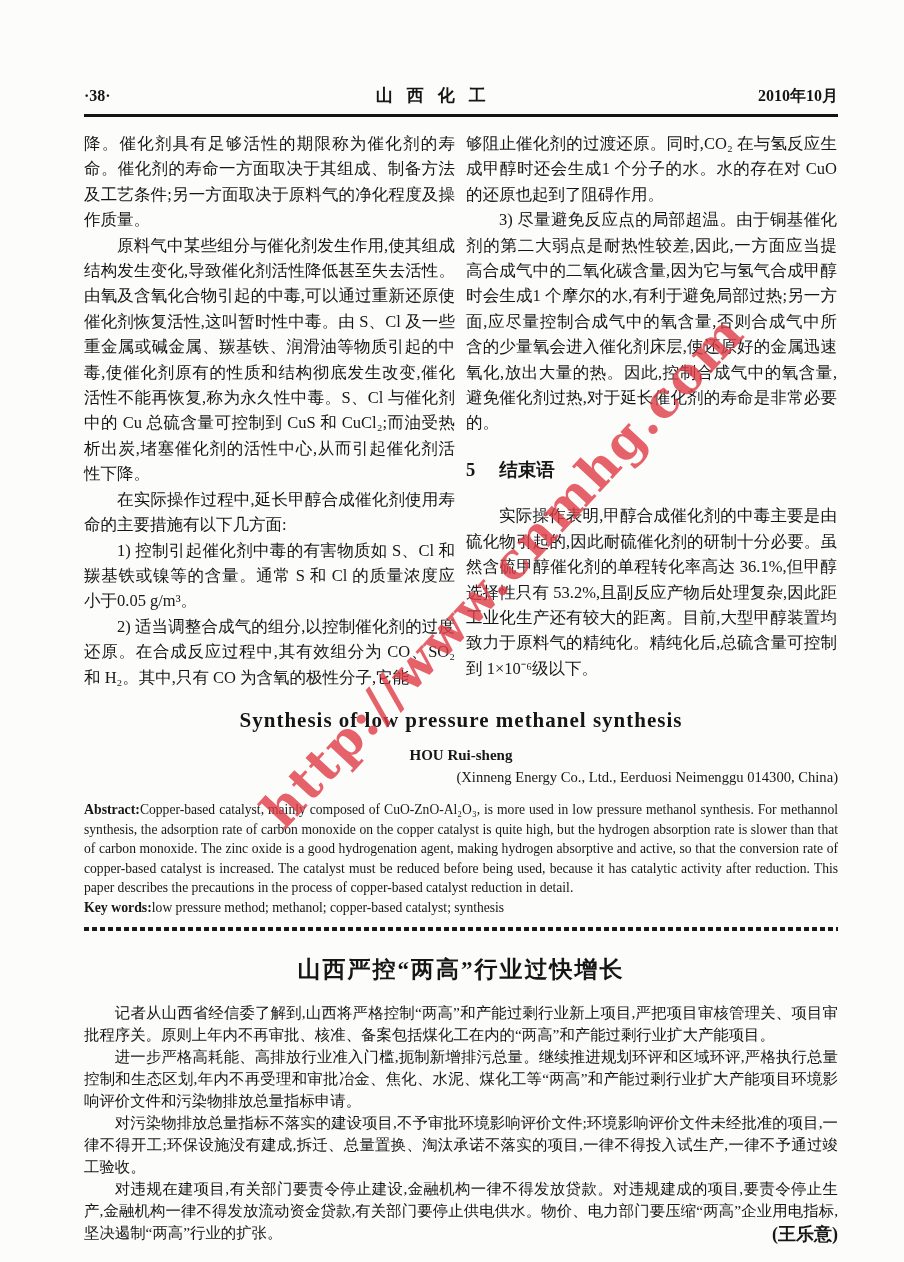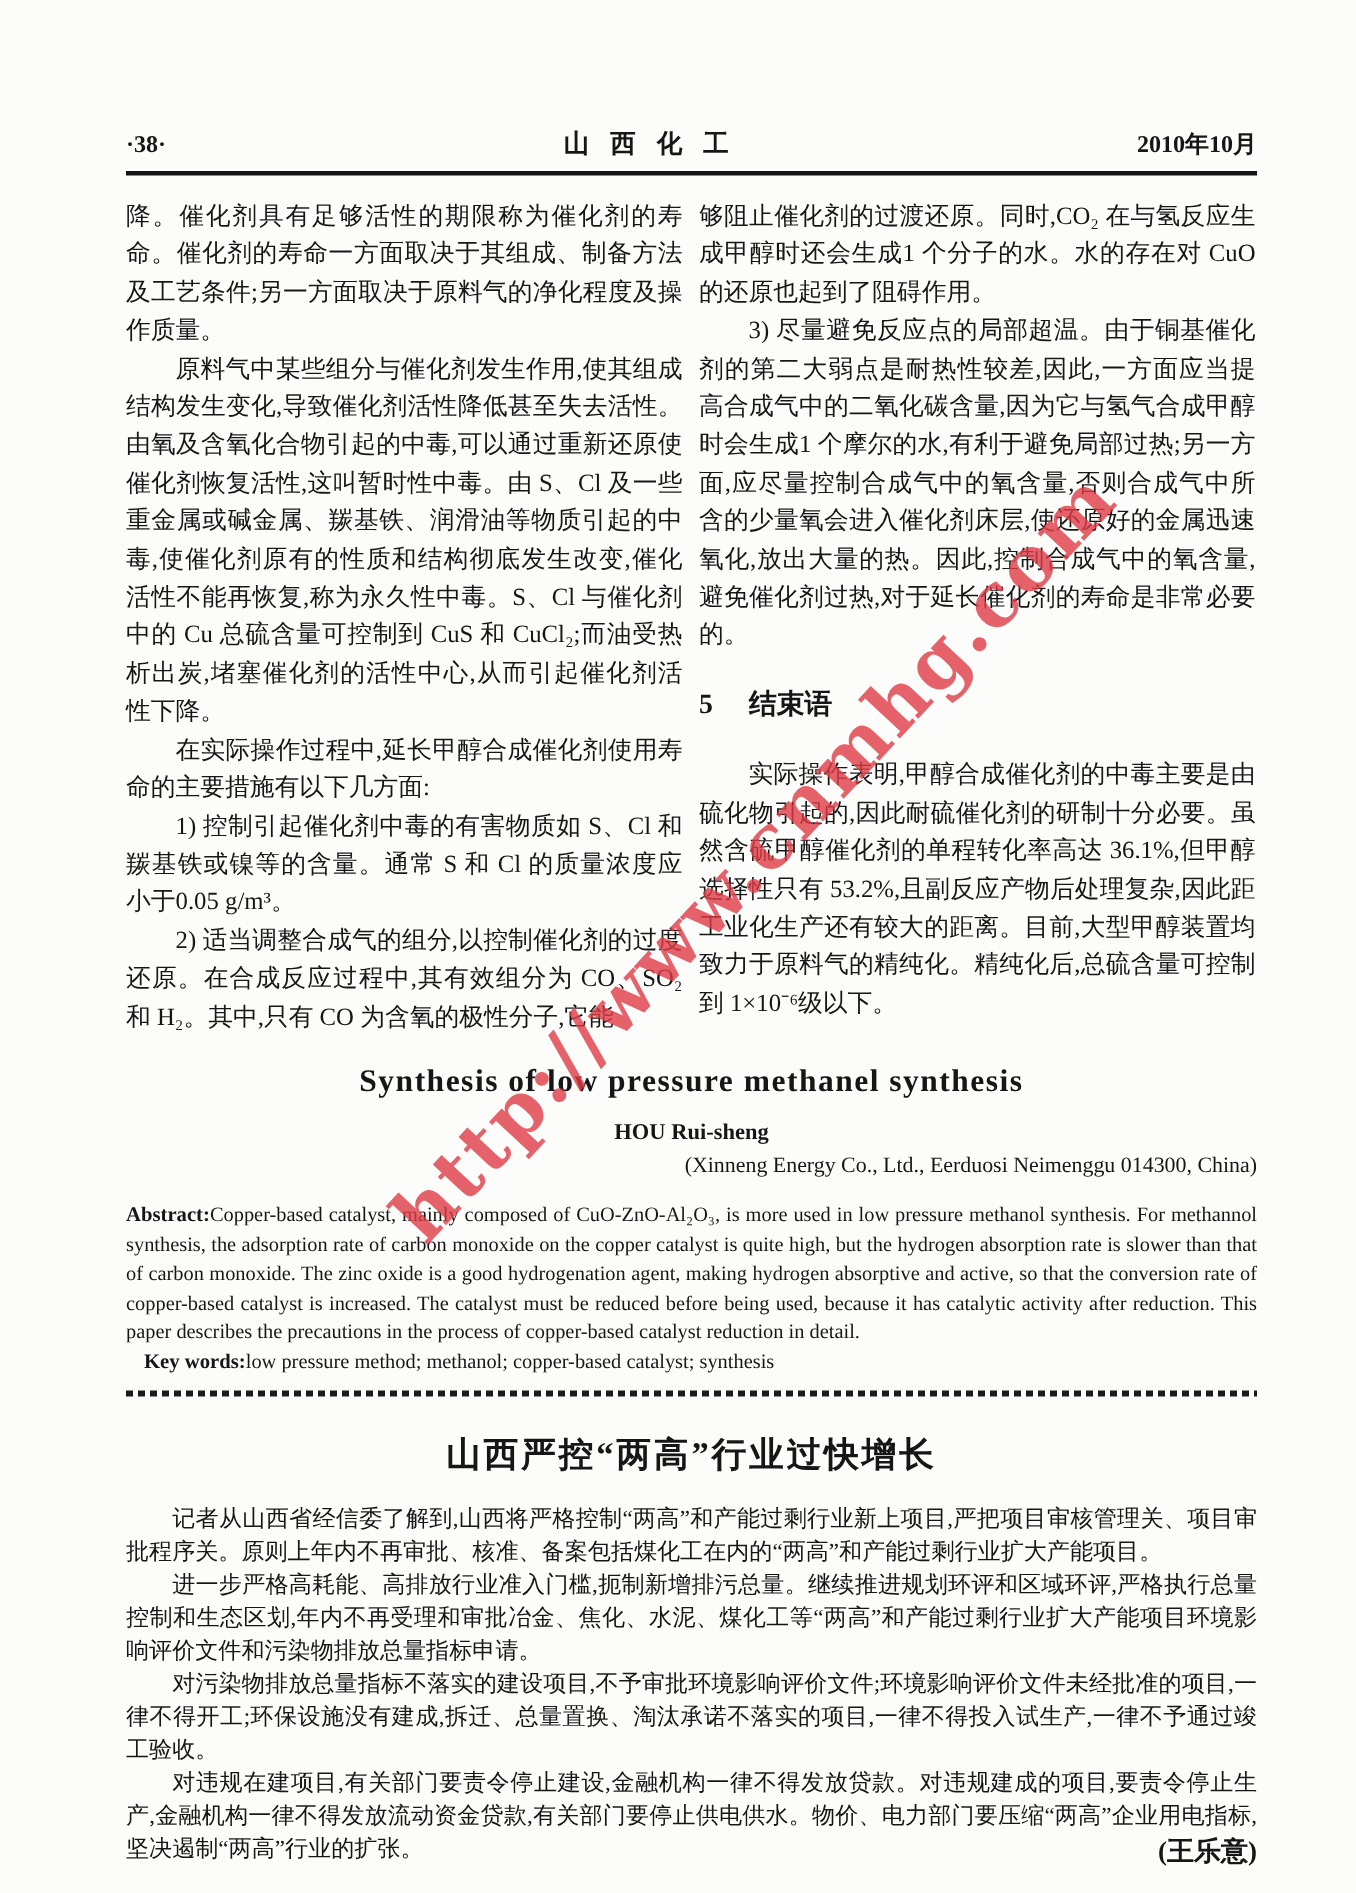--- a/index.html
+++ b/index.html
@@ -34,21 +34,21 @@
     font-weight:bold; font-size:18.5px;
     margin:22px 0 20px 0;
   }
 
   
   .eng-title { text-align:center; font-weight:bold; font-size:21px; margin-top:18px; letter-spacing:1px; }
   .eng-author { text-align:center; font-weight:bold; font-size:15px; margin-top:14px; }
   .eng-affil  { text-align:right; font-size:14.6px; margin-top:5px; }
   .abstract   { margin:14px 0 0 0; font-size:13.6px; line-height:19.6px; text-align:justify; }
   .abstract b, .keywords b { font-size:13.8px; }
-  .keywords   { margin:2px 0 0 12px; font-size:13.6px; }
+  .keywords   { margin:2px 0 0 0; font-size:13.6px; }
 
   
   .dotted-divider {
     margin-top:11px; height:4px;
     background:repeating-linear-gradient(90deg,#1b1b1b 0 5px, transparent 5px 8px);
   }
 
   
   .article2-title { text-align:center; font-weight:bold; font-size:23px; margin-top:23px; letter-spacing:2px; }
   .article2 { margin-top:17px; }

